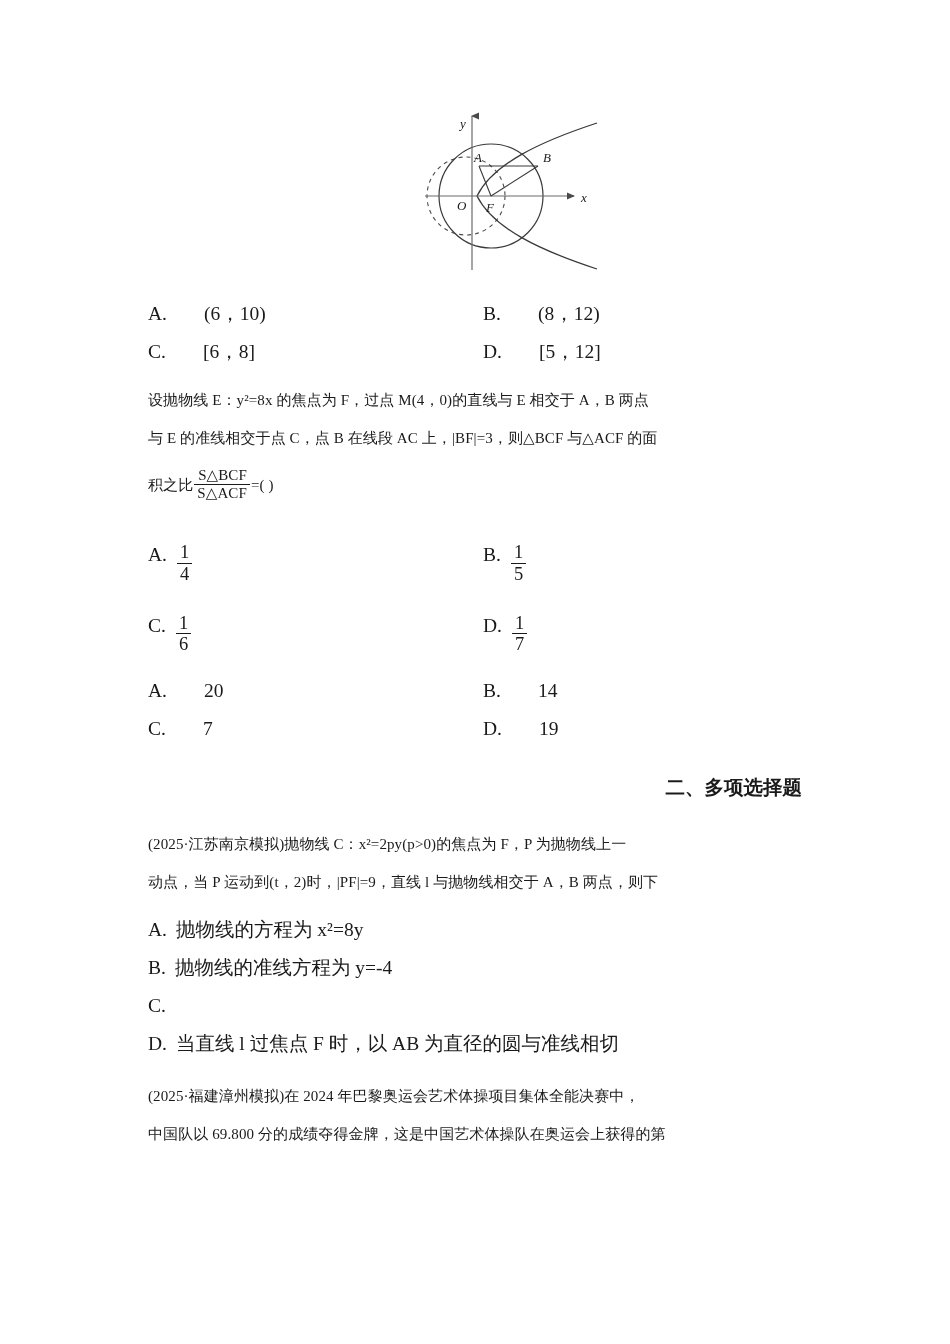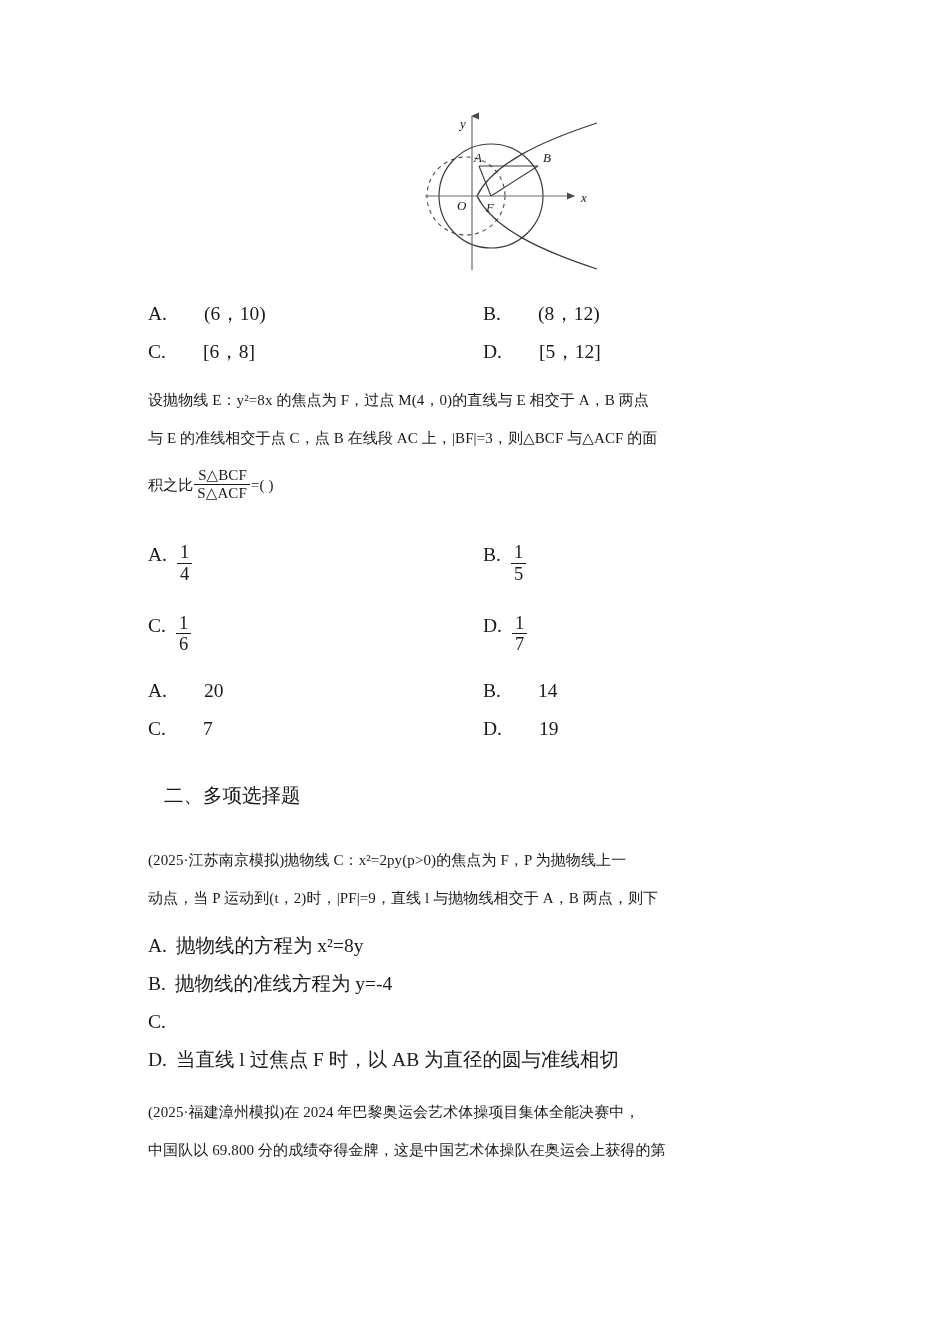--- a/index.html
+++ b/index.html
@@ -78,23 +78,24 @@
   .opt-line .lbl {
     flex: 0 0 auto;
     margin-right: 9px;
     white-space: nowrap;
   }
 
   
   .section-head {
     font-size: 19.5px;
     line-height: 38px;
-    font-weight: normal;
-    margin: 16px;
+    font-weight: bold;
+    margin: 8px;
     padding-top: 13px;
+    text-align: right;
   }
 
   .gap-sm { height: 10px; }
   .gap-md { height: 14px; }
 
   
   .frac {
     display: inline-block;
     vertical-align: middle;
     text-align: right;

